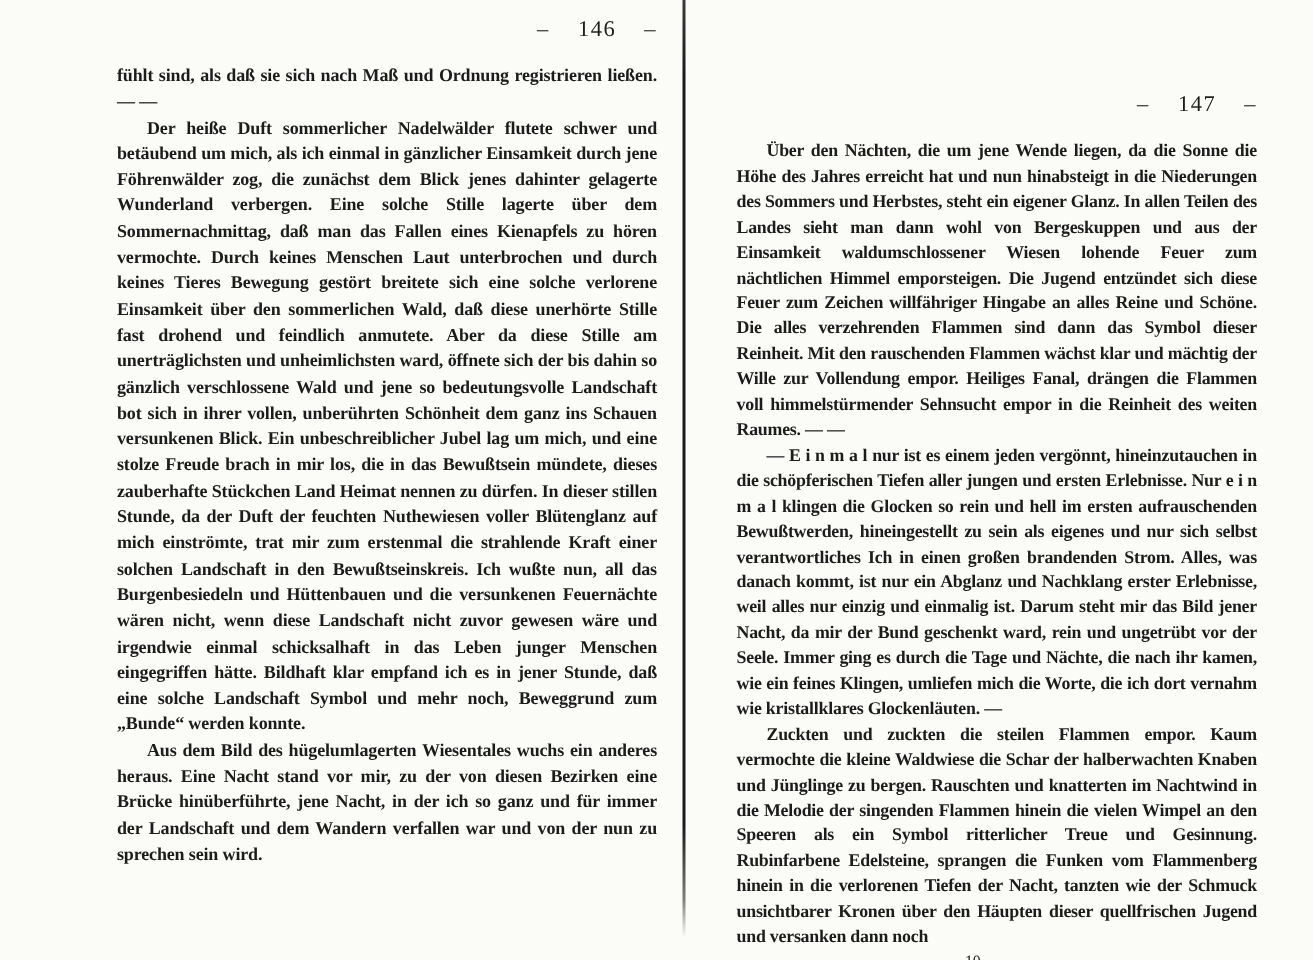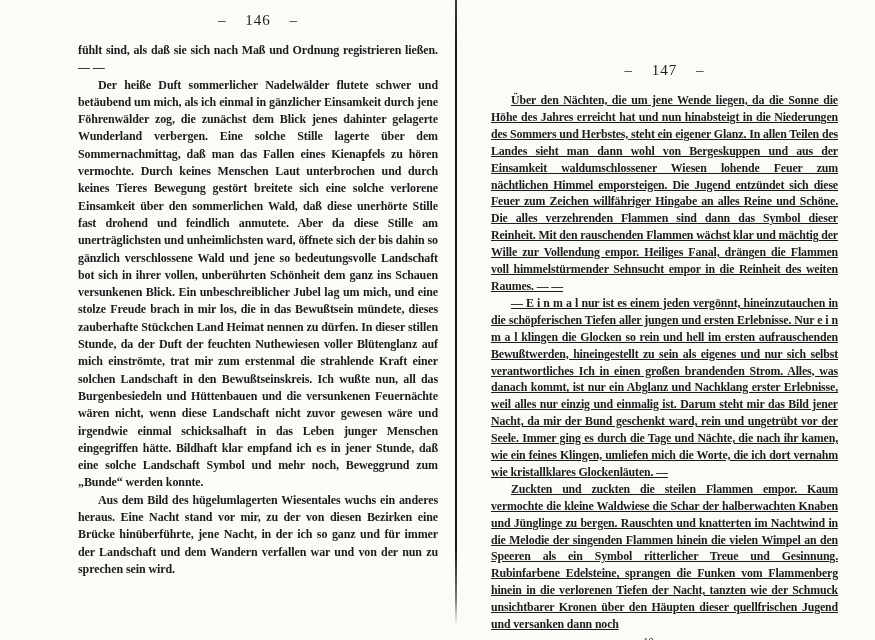--- a/index.html
+++ b/index.html
@@ -23,21 +23,21 @@
     top: 12px;
     width: 360px;
   }
   .page-right {
     left: 491px;
     top: 18px;
     width: 347px;
     margin-top: 44px;
   }
   .page-header {
-    text-align: center;
+    text-align: right;
     font-size: 15px;
     font-weight: normal;
     letter-spacing: 1px;
     word-spacing: 14px;
     margin: 0 0 13px 0;
     color: #1d1d1d;
   }
   .body-text p {
     margin: 0;
     text-align: justify;
@@ -47,21 +47,20 @@
   }
   .page-left .body-text p {
     font-size: 12px;
     line-height: 17.3px;
     letter-spacing: -0.1px;
   }
   .page-right .body-text p {
     font-size: 11.9px;
     line-height: 16.9px;
     letter-spacing: -0.15px;
-    text-decoration: underline;
   }
   p.indent {
     text-indent: 20px;
   }
   .signature-mark {
     text-align: center;
     padding-right: 32px;
     font-size: 10.5px;
     font-weight: normal;
     margin-top: 3px;

